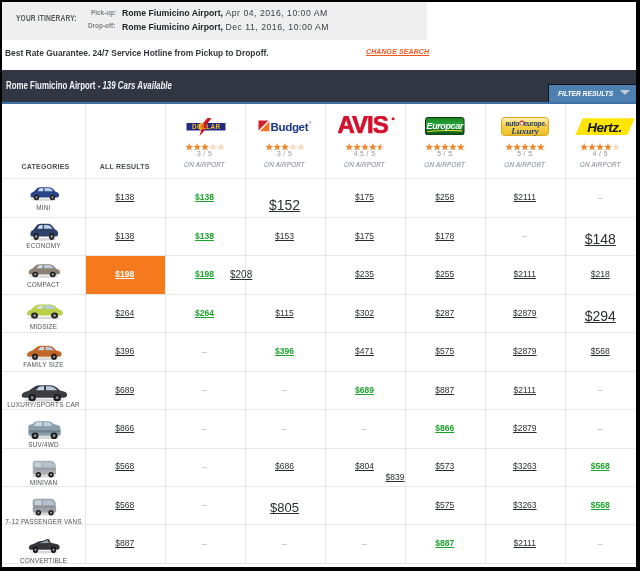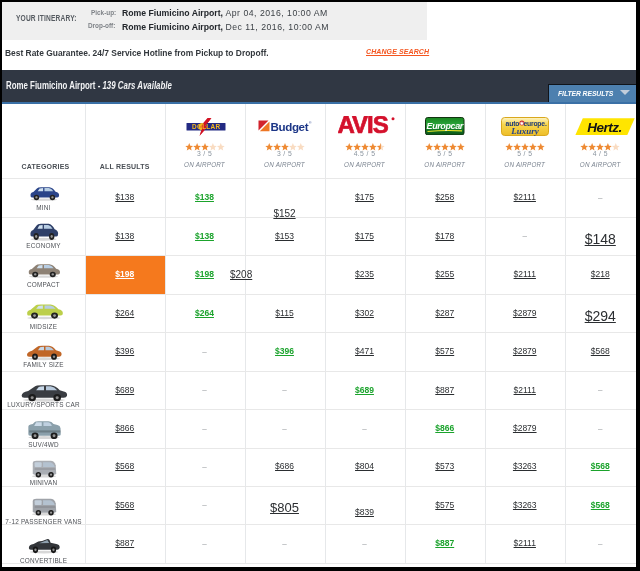--- a/index.html
+++ b/index.html
@@ -187,21 +187,21 @@
 <path d="M18.5 3.5 L23.5 3.5 Q26.5 4 28.5 7 L18.5 7 Z" fill="#b7cde3"></path>
 <circle cx="9.5" cy="14" r="3.1" fill="#222"></circle>
         <circle cx="9.5" cy="14" r="1.3" fill="#999"></circle>
 <circle cx="27.5" cy="14" r="3.1" fill="#222"></circle>
         <circle cx="27.5" cy="14" r="1.3" fill="#999"></circle>
 </svg>
     </div>
 <div style="left:2.00px;top:205.23px;font-size:6.4px;color:#4e5156;line-height:1;position:absolute;letter-spacing:0.2px;width:83.00px;text-align:center;white-space:nowrap">MINI</div>
 <div style="left:85.00px;top:193.28px;font-size:8.5px;color:#2b2e31;line-height:1;position:absolute;width:79.50px;text-align:center;text-decoration:underline;white-space:nowrap">$138</div>
 <div style="left:164.50px;top:193.28px;font-size:8.5px;color:#1ba32c;line-height:1;position:absolute;font-weight:bold;width:80.00px;text-align:center;text-decoration:underline;white-space:nowrap">$138</div>
-<div style="left:244.50px;top:209px;font-size:10px;color:#2b2e31;line-height:1;position:absolute;width:80.00px;text-align:center;text-decoration:underline;white-space:nowrap">$152</div>
+<div style="left:244.50px;top:198px;font-size:14px;color:#2b2e31;line-height:1;position:absolute;width:80.00px;text-align:center;text-decoration:underline;white-space:nowrap">$152</div>
 <div style="left:324.50px;top:193.28px;font-size:8.5px;color:#2b2e31;line-height:1;position:absolute;width:80.00px;text-align:center;text-decoration:underline;white-space:nowrap">$175</div>
 <div style="left:404.50px;top:193.28px;font-size:8.5px;color:#2b2e31;line-height:1;position:absolute;width:80.50px;text-align:center;text-decoration:underline;white-space:nowrap">$258</div>
 <div style="left:485.00px;top:193.28px;font-size:8.5px;color:#2b2e31;line-height:1;position:absolute;width:79.50px;text-align:center;text-decoration:underline;white-space:nowrap">$2111</div>
 <div style="left:564.50px;top:193.84px;font-size:8px;color:#8e9296;line-height:1;position:absolute;width:71.50px;text-align:center;white-space:nowrap">–</div>
 <div style="position:absolute;left:28.0px;top:220.95px;">
       <svg width="31" height="20" viewBox="0 0 36 18" preserveAspectRatio="none">
 <ellipse cx="18" cy="16.4" rx="15" ry="1.3" fill="#d8d8d8"></ellipse>
 <path d="M3 13 Q2 9 6 8 L10 4 Q11 2.5 15 2.5 L24 2.5 Q28 3 31 7.5 Q35 8.5 35 11.5 Q35 14 33 14 L5 14 Q3 14 3 13 Z" fill="#2e3f68"></path>
 <path d="M11 7 L13 4 Q14 3.5 17 3.5 L17 7 Z" fill="#cfe0ef"></path>
 <path d="M18.5 3.5 L23.5 3.5 Q26.5 4 28.5 7 L18.5 7 Z" fill="#b7cde3"></path>
@@ -352,21 +352,21 @@
 <circle cx="10" cy="17.5" r="2.9" fill="#1d1d1d"></circle>
         <circle cx="10" cy="17.5" r="1.2" fill="#9a9a9a"></circle>
 <circle cx="23.5" cy="17.5" r="2.9" fill="#1d1d1d"></circle>
         <circle cx="23.5" cy="17.5" r="1.2" fill="#9a9a9a"></circle>
 </svg>
     </div>
 <div style="left:2.00px;top:519.13px;font-size:6.4px;color:#4e5156;line-height:1;position:absolute;letter-spacing:0.2px;width:83.00px;text-align:center;white-space:nowrap">7-12 PASSENGER VANS</div>
 <div style="left:85.00px;top:500.88px;font-size:8.5px;color:#2b2e31;line-height:1;position:absolute;width:79.50px;text-align:center;text-decoration:underline;white-space:nowrap">$568</div>
 <div style="left:164.50px;top:501.44px;font-size:8px;color:#8e9296;line-height:1;position:absolute;width:80.00px;text-align:center;white-space:nowrap">–</div>
 <div style="left:244.50px;top:500.88px;font-size:13px;color:#2b2e31;line-height:1;position:absolute;width:80.00px;text-align:center;text-decoration:underline;white-space:nowrap">$805</div>
-<div style="left:324.50px;top:508px;font-size:8.5px;color:#2b2e31;line-height:1;position:absolute;width:80.00px;text-align:center;text-decoration:underline;white-space:nowrap">$839</div>
+<div style="left:324.50px;top:473px;font-size:8.5px;color:#2b2e31;line-height:1;position:absolute;width:80.00px;text-align:right;text-decoration:underline;white-space:nowrap">$839</div>
 <div style="left:404.50px;top:500.88px;font-size:8.5px;color:#2b2e31;line-height:1;position:absolute;width:80.50px;text-align:center;text-decoration:underline;white-space:nowrap">$575</div>
 <div style="left:485.00px;top:500.88px;font-size:8.5px;color:#2b2e31;line-height:1;position:absolute;width:79.50px;text-align:center;text-decoration:underline;white-space:nowrap">$3263</div>
 <div style="left:564.50px;top:500.88px;font-size:8.5px;color:#1ba32c;line-height:1;position:absolute;font-weight:bold;width:71.50px;text-align:center;text-decoration:underline;white-space:nowrap">$568</div>
 <div style="position:absolute;left:25.5px;top:535.15px;">
       <svg width="36" height="19" viewBox="0 0 38 16" preserveAspectRatio="none">
 <ellipse cx="19" cy="14.4" rx="15" ry="1.2" fill="#d8d8d8"></ellipse>
 <path d="M3 11 Q3 8 8 7.5 L13 5.5 Q14 5 17 5 L22 3.5 Q24 3 25 4.5 L26 6.5 L32 7.5 Q36 8 35.5 11 Q35 12.5 33 12.5 L5 12.5 Q3 12.5 3 11 Z" fill="#33363a"></path>
 <path d="M14 7 L22.5 4.2 L24.5 6.8 L14 7 Z" fill="#8fa0ad"></path>
 <circle cx="10" cy="12.5" r="2.8" fill="#161616"></circle>
         <circle cx="10" cy="12.5" r="1.2" fill="#8d8d8d"></circle>

